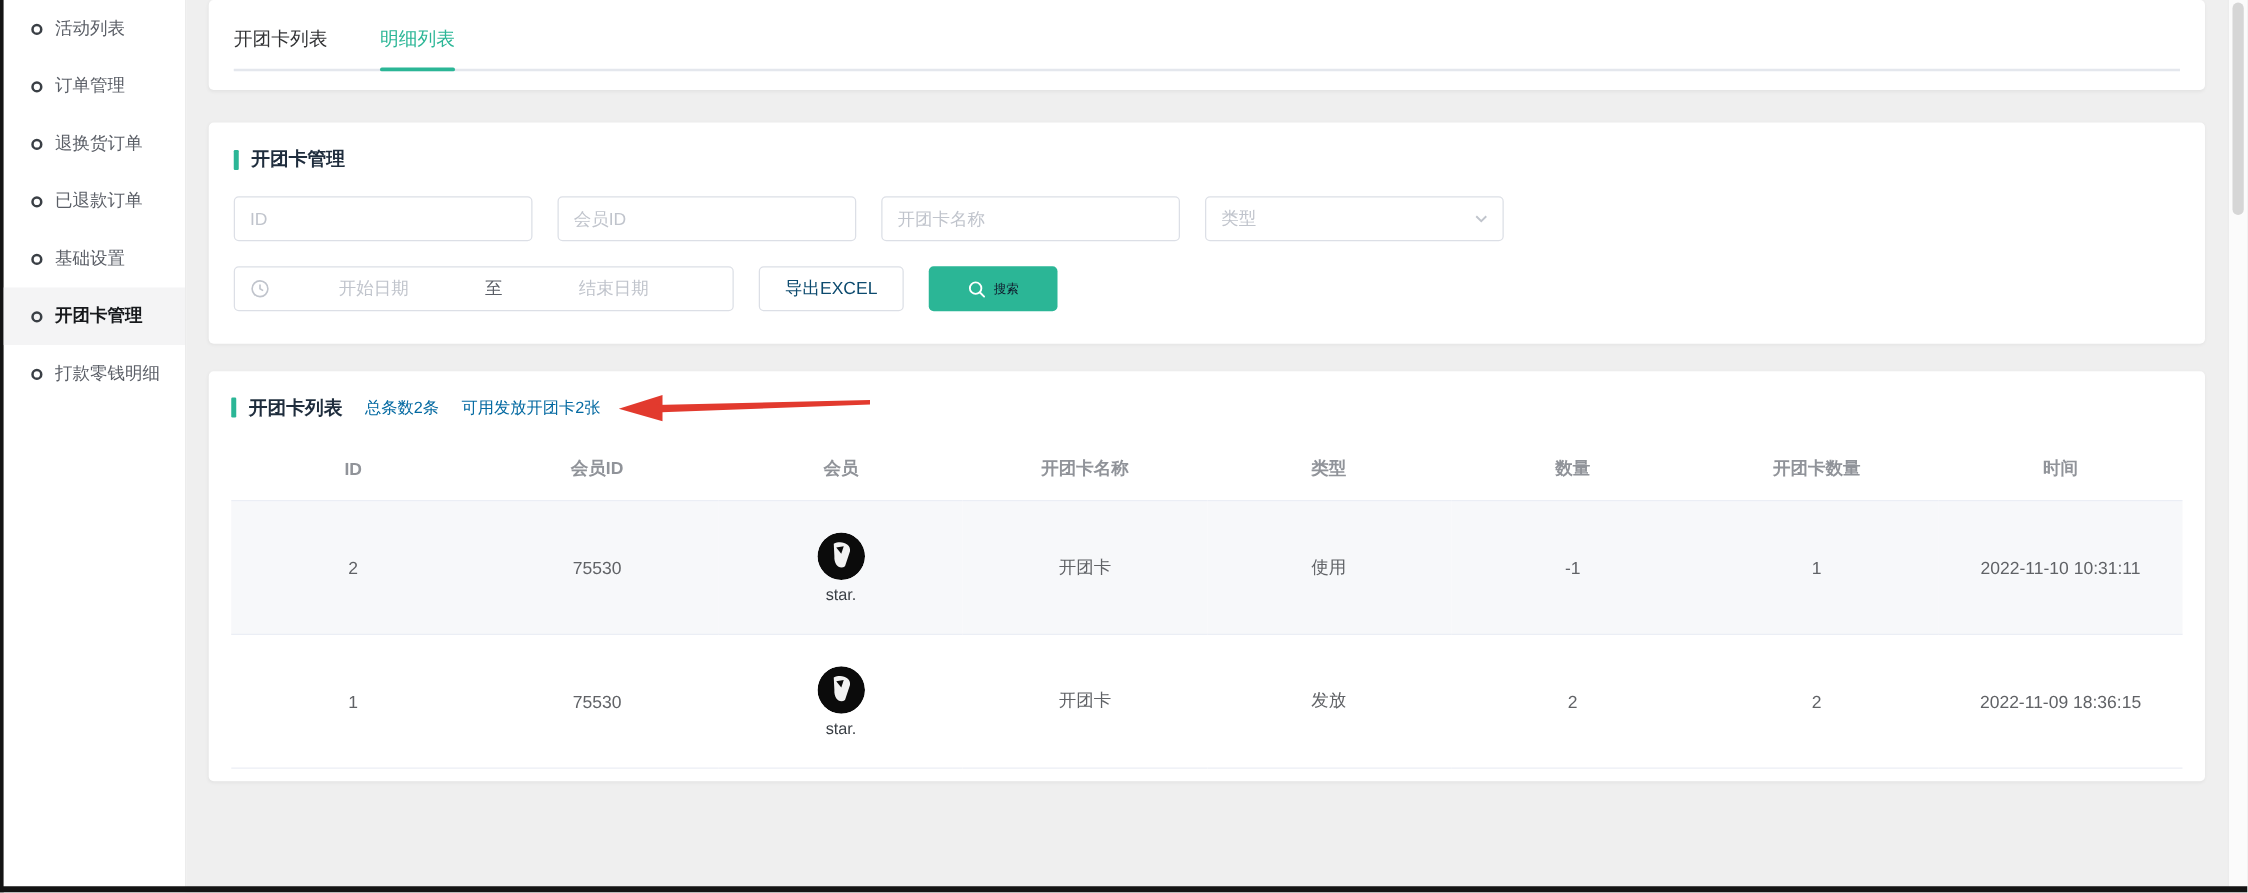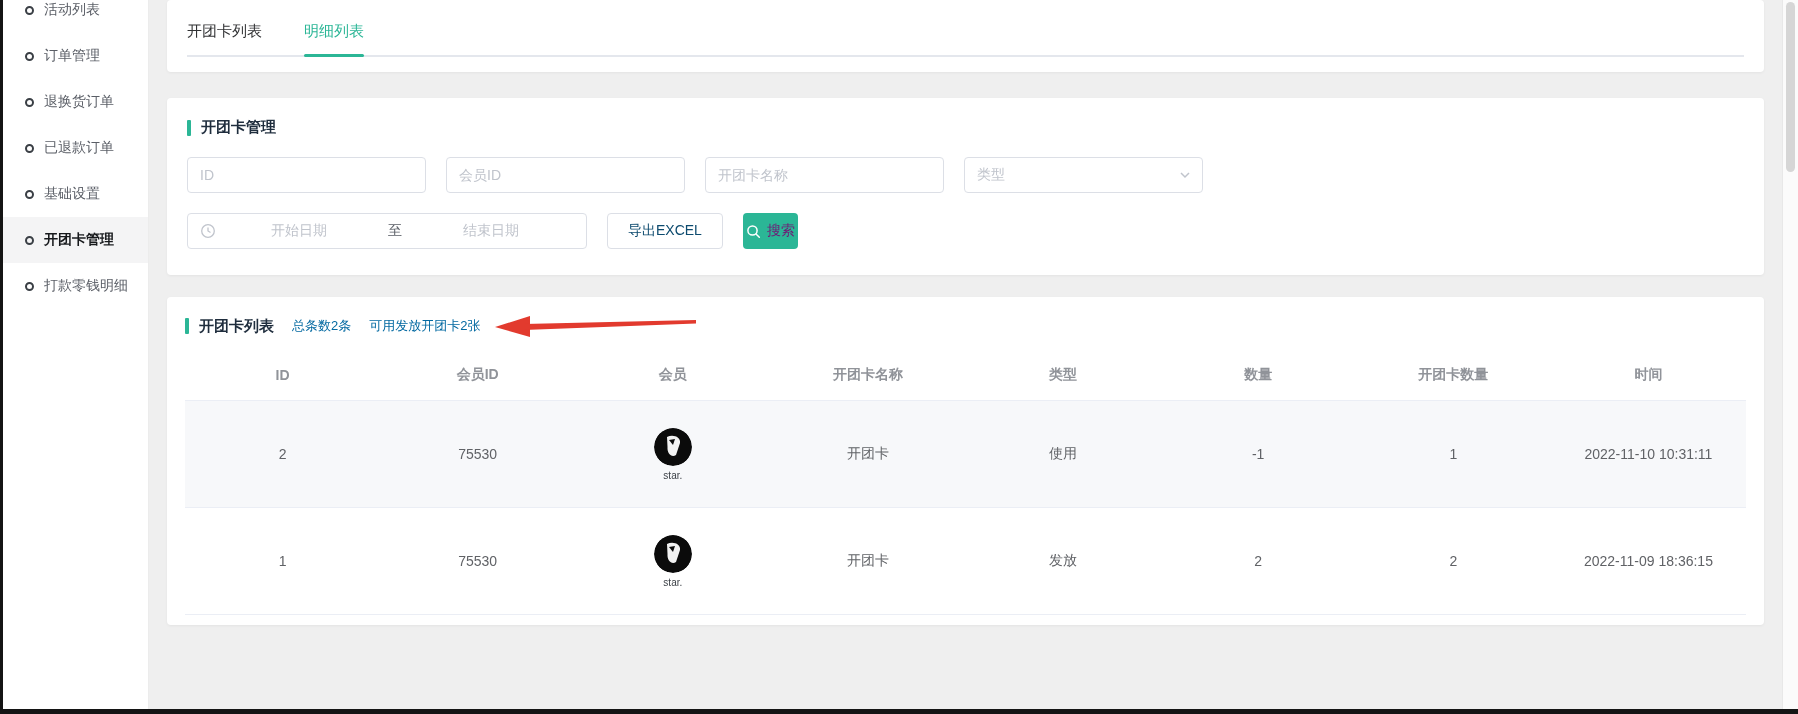--- a/index.html
+++ b/index.html
@@ -3,21 +3,21 @@
 <meta charset="utf-8">
 <style>
   * { margin:0; padding:0; box-sizing:border-box; }
   html,body { width:1798px; height:714px; overflow:hidden; }
   body { font-family:"Liberation Sans","DejaVu Sans",sans-serif; font-size:14px; color:#303133; background:#efefef; }
   .app { display:flex; width:1798px; height:714px; position:relative; }
   .left-edge { width:3px; background:#141414; flex:0 0 3px; }
   .bottom-edge { position:absolute; left:0; bottom:0; width:100%; height:5px; background:#141414; z-index:50; }
 
   
-  .sidebar { width:146px; flex:0 0 146px; background:#ffffff; border-right:1px solid #ececec; padding-top:3px; position:relative; }
+  .sidebar { width:146px; flex:0 0 146px; background:#ffffff; border-right:1px solid #ececec; padding-top:16px; position:relative; }
   .side-list { margin-top:-16px; }
   .side-item { height:46px; display:flex; align-items:center; padding-left:22px; cursor:pointer; color:#5a5e66; font-size:14px; white-space:nowrap; }
   .side-item .dot { width:9px; height:9px; border:2px solid #3a3f45; border-radius:50%; margin-right:10px; flex:0 0 auto; }
   .side-item.active { background:#f4f4f5; color:#17191c; font-weight:bold; }
 
   
   .main { flex:1 1 auto; background:#efefef; padding:0 18px; overflow:hidden; }
   .card { background:#fff; border-radius:4px; box-shadow:0 1px 3px rgba(0,0,0,0.05); }
 
   
@@ -32,34 +32,34 @@
   .section-title { display:flex; align-items:center; font-size:15px; font-weight:bold; color:#1f2d3d; }
   .section-title .bar { width:4px; height:16px; background:#2bb696; border-radius:1px; margin-right:10px; }
   .filter-row { display:flex; gap:20px; margin-top:20px; }
   .f-input { width:239px; height:36px; border:1px solid #dcdfe6; border-radius:4px; padding:0 12px; font-size:14px; color:#606266; outline:none; font-family:inherit; background:#fff; }
   .f-input::placeholder { color:#c0c4cc; }
   .f-select { width:239px; height:36px; border:1px solid #dcdfe6; border-radius:4px; padding:0 10px 0 12px; display:flex; align-items:center; justify-content:space-between; color:#c0c4cc; cursor:pointer; background:#fff; }
   .date-range { width:400px; height:36px; border:1px solid #dcdfe6; border-radius:4px; display:flex; align-items:center; padding:0 12px; background:#fff; cursor:pointer;justify-content:flex-end; }
   .date-range .ph { color:#c0c4cc; flex:1; text-align:center; }
   .date-range .sep { color:#5a5e66; padding:0 6px; }
   .btn-plain { height:36px; padding:0 20px; border:1px solid #dcdfe6; border-radius:4px; background:#fff; color:#0c4a6e; font-size:14px; cursor:pointer; font-family:inherit; }
-  .btn-primary { height:36px; padding:0 3px; border:none; border-radius:4px; background:#2bb696; color:#701a75; font-size:14px; cursor:pointer; display:flex; align-items:center; gap:6px; font-family:inherit; }
+  .btn-primary { height:36px; padding:0 31px; border:none; border-radius:4px; background:#2bb696; color:#0f172a; font-size:10px; cursor:pointer; display:flex; align-items:center; gap:6px; font-family:inherit; }
 
   
   .table-card { padding:16px 18px 10px; }
   .list-header { display:flex; align-items:center; gap:18px; }
   .muted { color:#0369a1; font-size:13px; font-weight:normal; }
   .arrow-wrap { margin-left:-4px; height:26px; }
   table { width:100%; border-collapse:collapse; margin-top:12px; table-layout:fixed; }
   th { color:#909399; font-size:14px; font-weight:bold; padding:15px 0 16px; border-bottom:1px solid #ebeef5; text-align:center; }
   td { color:#606266; font-size:14px; text-align:center; padding:10px 0; border-bottom:1px solid #ebeef5; height:107px; }
   tr.striped td { background:#f7f8fa; }
   .member-cell { display:flex; flex-direction:column; align-items:center; gap:4px; }
   .avatar { width:38px; height:38px; border-radius:50%; overflow:hidden; display:block; }
-  .member-name { color:#3a3f45; font-size:10px; }
+  .member-name { color:#3a3f45; font-size:13px; }
 
   
   .scrollbar { width:16px; flex:0 0 16px; background:#fbfbfb; border-left:1px solid #e8e8e8; position:relative; }
   .scroll-thumb { position:absolute; top:2px; left:3px; width:9px; height:170px; background:#d6d6d6; border-radius:5px; }
 </style>
 </head>
 <body>
 
 <div class="app">
   <div class="left-edge"></div>

